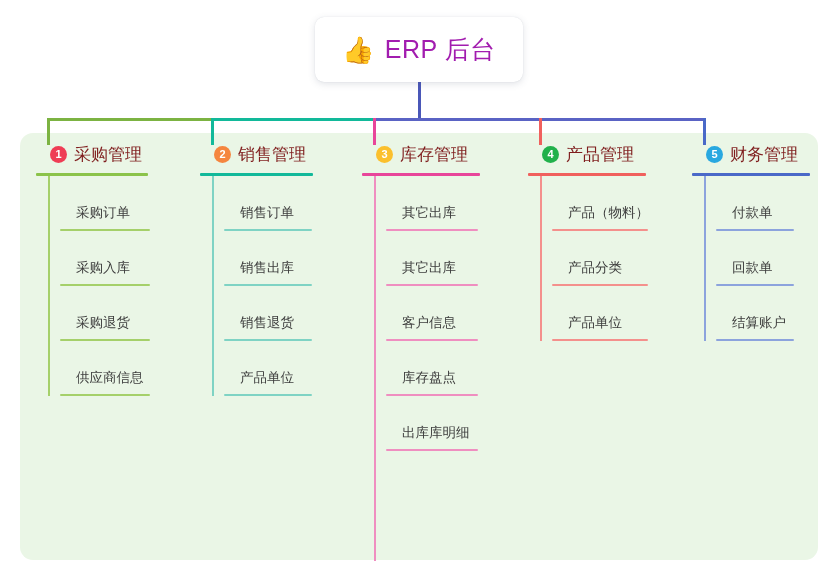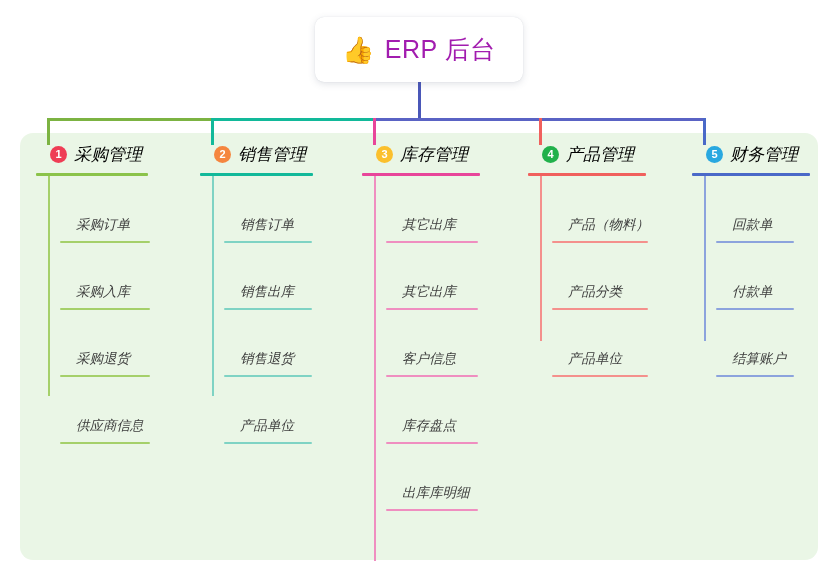--- a/index.html
+++ b/index.html
@@ -79,43 +79,41 @@
     border-radius: 50%;
     color: #ffffff;
     font-size: 11px;
     line-height: 17px;
     text-align: center;
     font-weight: bold;
     flex: none;
   }
   .col-title {
     font-size: 17px;
-    color: #000000;
-    font-style: italic;
+    color: #7f1d1d;
   }
   .head-rule {
     height: 3px;
     margin-top: 5px;
     border-radius: 1px;
   }
   .leaves {
     position: relative;
     padding-left: 12px;
   }
   .spine {
     position: absolute;
     left: 12px;
     top: 0;
     width: 2px;
   }
   .leaf {
     position: relative;
-    height: 67px;
+    height: 55px;
     margin-left: 12px;
-    font-style: italic;
   }
   .leaf-label {
     position: absolute;
     left: 16px;
     bottom: 9px;
     font-size: 13.5px;
     color: #3d3d3d;
     white-space: nowrap;
   }
   .leaf-rule {
@@ -256,26 +254,26 @@
     </div>
     <div class="column" style="left: 692px;">
       <div class="col-head">
         <span class="badge" style="background: rgb(41, 168, 224);">5</span>
         <span class="col-title">财务管理</span>
       </div>
       <div class="head-rule" style="width: 118px; background: rgb(74, 105, 200);"></div>
       <div class="leaves">
         <div class="spine" style="background: rgb(140, 163, 221); height: 165px;"></div>
         <div class="leaf">
+          <span class="leaf-label">付款单</span>
+          <div class="leaf-rule" style="width: 78px; background: rgb(140, 163, 221);"></div>
+        </div>
+        <div class="leaf">
           <span class="leaf-label">回款单</span>
           <div class="leaf-rule" style="width: 78px; background: rgb(140, 163, 221);"></div>
         </div>
         <div class="leaf">
-          <span class="leaf-label">付款单</span>
-          <div class="leaf-rule" style="width: 78px; background: rgb(140, 163, 221);"></div>
-        </div>
-        <div class="leaf">
           <span class="leaf-label">结算账户</span>
           <div class="leaf-rule" style="width: 78px; background: rgb(140, 163, 221);"></div>
         </div>
       </div>
     </div>
   </div>
 
 </body></html>

